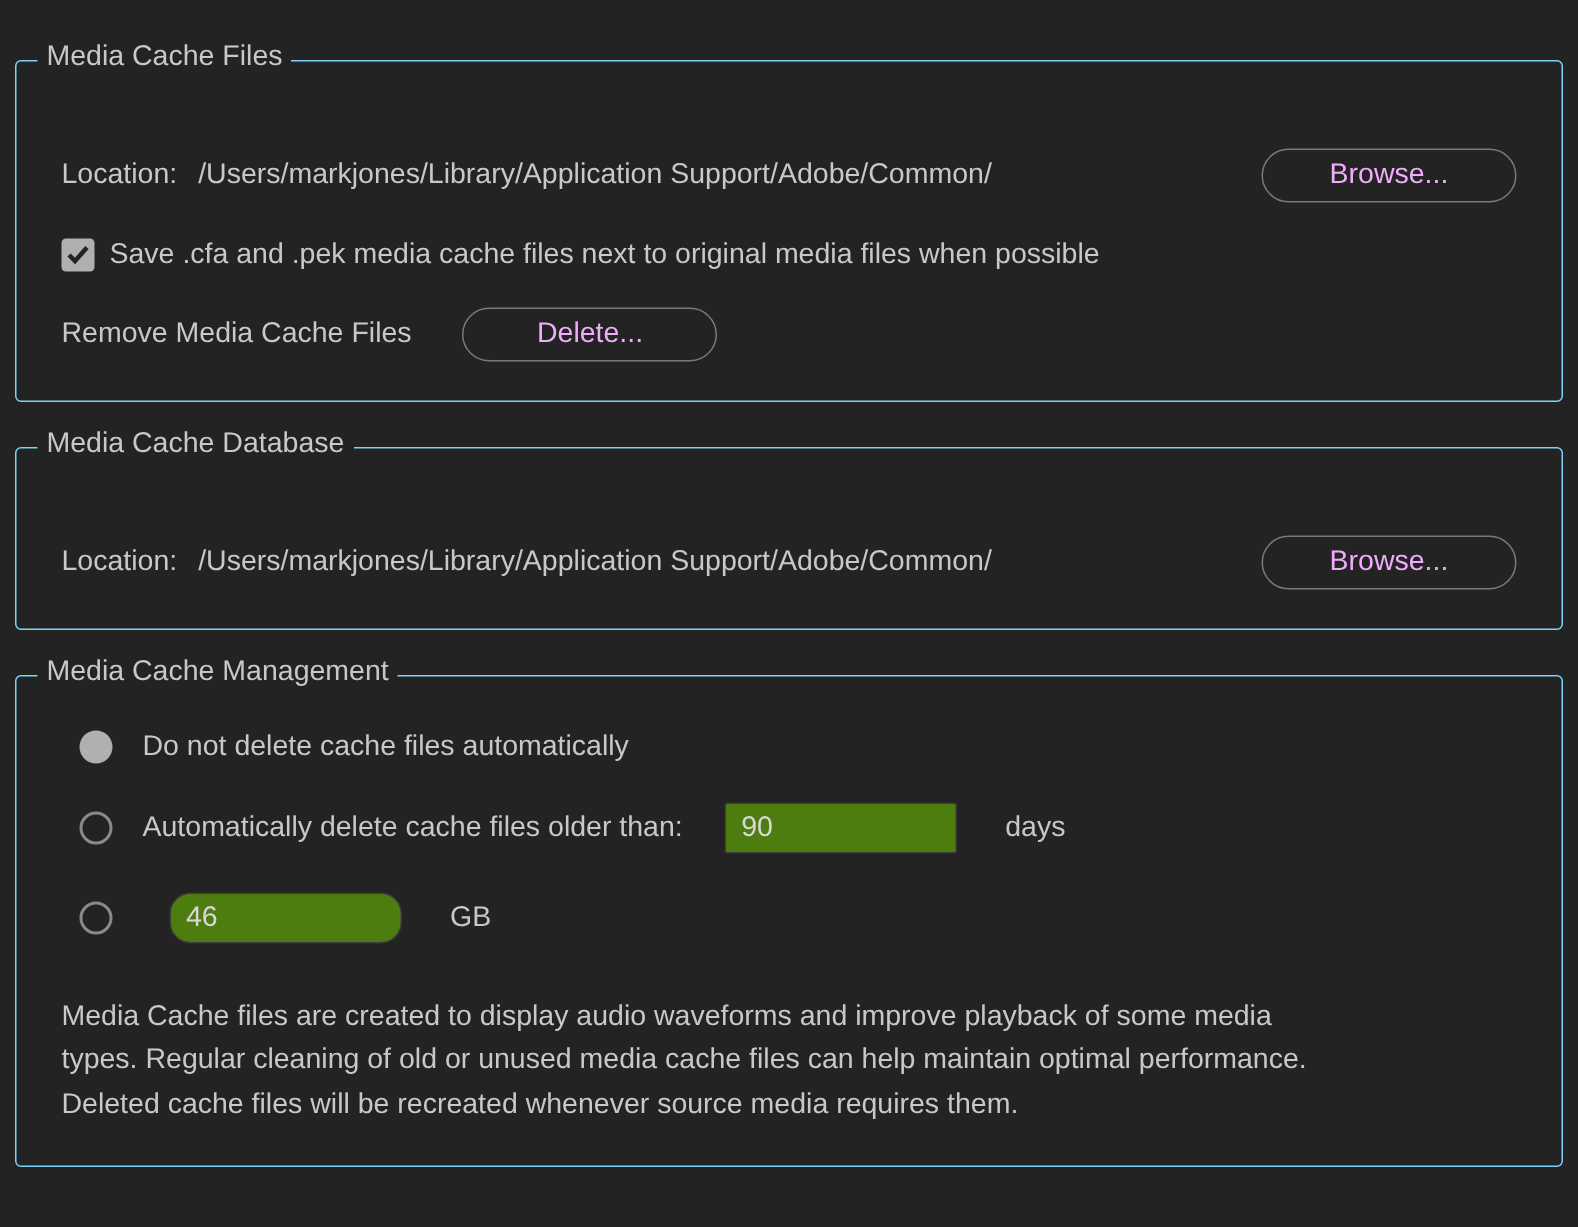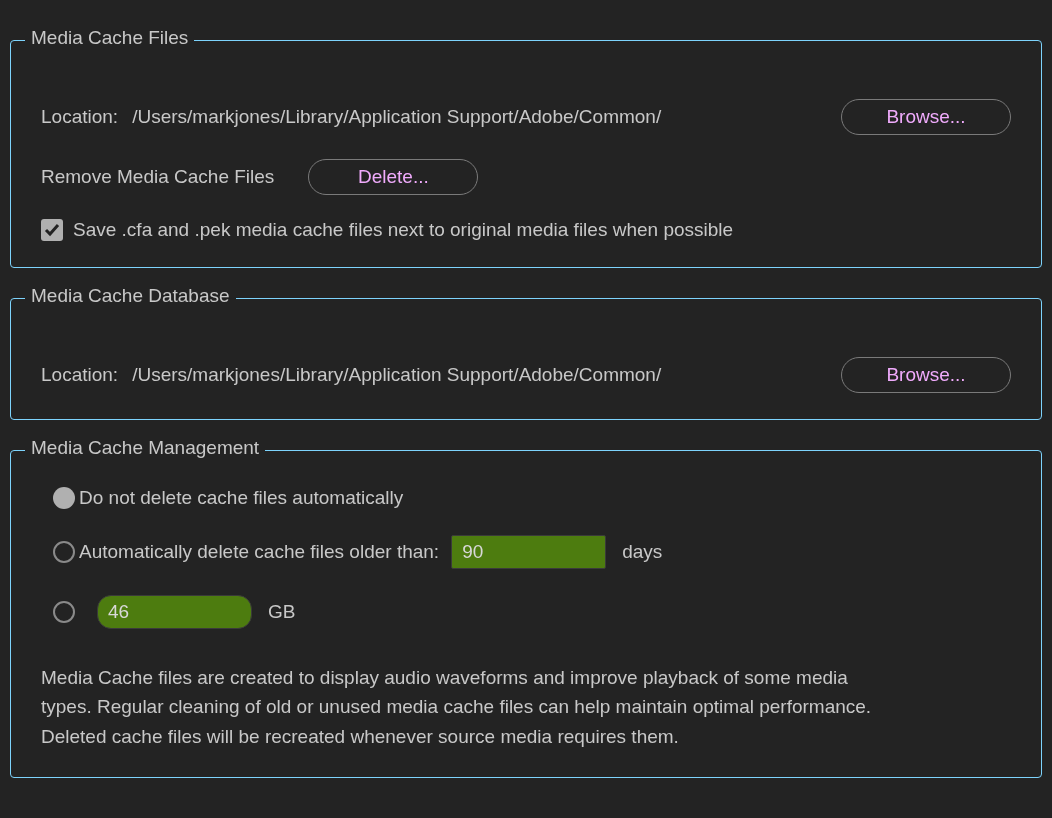--- a/index.html
+++ b/index.html
@@ -104,21 +104,21 @@
       font-size: 19px;
       font-family: inherit;
       padding: 4px 10px;
       width: 155px;
       height: 34px;
       border-radius: 2px;
     }
     .radio-row {
       display: flex;
       align-items: center;
-      gap: 4px;
+      gap: 20px;
       margin-left: 12px;
     }
     .radio-row + .radio-row {
       margin-top: 26px;
     }
     .description {
       margin-top: 34px;
       line-height: 1.55;
       color: #c8c8c8;
       max-width: 850px;
@@ -136,31 +136,31 @@
 <div class="fieldset">
   <div class="fieldset-legend">Media Cache Files</div>
 
   <div class="row">
     <span class="label">Location:</span>
     <span class="path">/Users/markjones/Library/Application Support/Adobe/Common/</span>
     <button class="btn">Browse...</button>
   </div>
 
   <div class="row">
-    <span class="label">Remove Media Cache Files</span>
-    <button class="btn" style="margin-left:24px;">Delete...</button>
-  </div>
-
-  <div class="row">
     <span class="checkbox">
       <svg viewBox="0 0 16 16">
           <polyline points="2,8 6,12 14,3"></polyline>
         </svg>
     </span>
     <span class="label">Save .cfa and .pek media cache files next to original media files when possible</span>
+  </div>
+
+  <div class="row">
+    <span class="label">Remove Media Cache Files</span>
+    <button class="btn" style="margin-left:24px;">Delete...</button>
   </div>
 </div>
 
 <div class="fieldset">
   <div class="fieldset-legend">Media Cache Database</div>
 
   <div class="row">
     <span class="label">Location:</span>
     <span class="path">/Users/markjones/Library/Application Support/Adobe/Common/</span>
     <button class="btn">Browse...</button>

